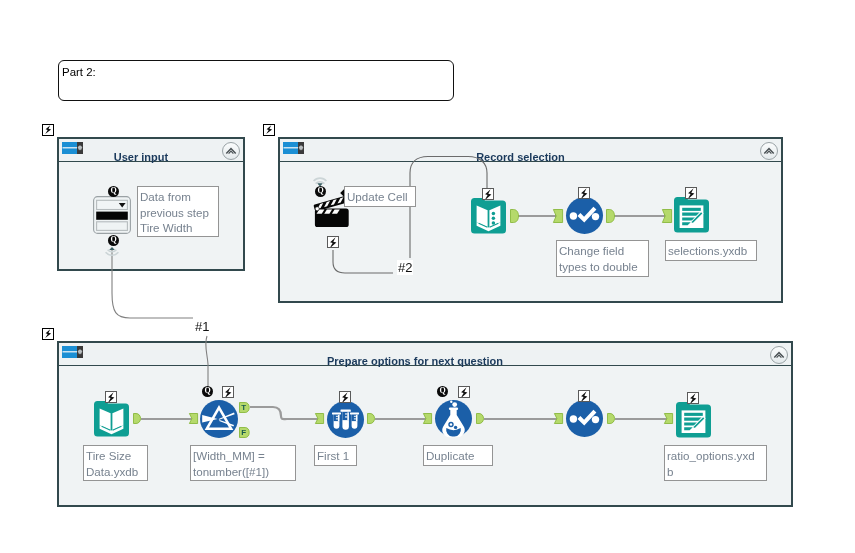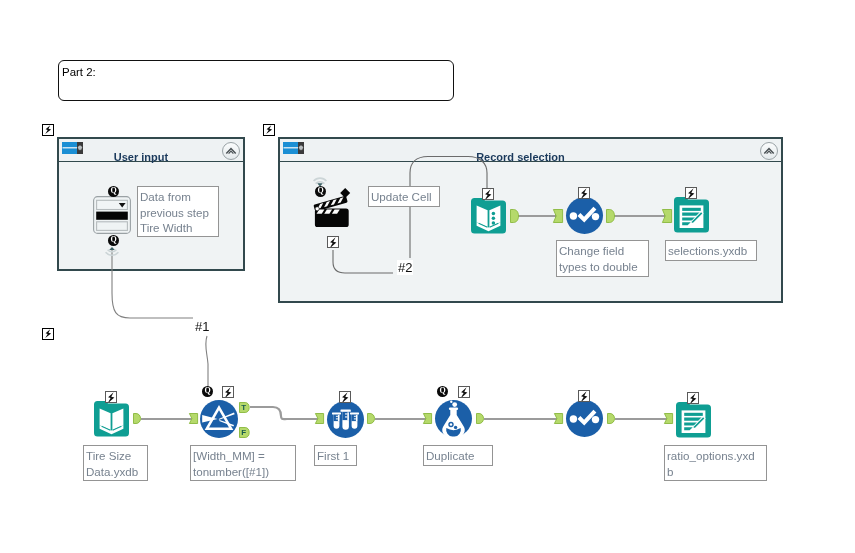--- a/index.html
+++ b/index.html
@@ -111,20 +111,40 @@
         </svg>
       </div>
     </div>
   </div>
 
   <div class="abs bolt-badge" style="left:42px;top:328px;">
     <svg width="9" height="9" viewBox="0 0 9 9" style="margin:0 auto;display:block;">
       <path d="M6.2 0.2 L1.6 4.2 L3.7 4.9 L1.2 8.9 L7.1 4.5 L4.5 3.8 Z" fill="#0b0b0b"></path>
     </svg>
   </div>
+  <div class="abs cont" style="left:57px;top:341px;width:736px;height:166px;">
+    <div class="cont-body"></div>
+    <div class="cont-head">
+      <span class="cicon">
+        <svg width="21" height="12" viewBox="0 0 21 12">
+          <rect x="0" y="0" width="15" height="12" fill="#1b8fd4"></rect>
+          <rect x="0.5" y="5.2" width="14.5" height="1.2" fill="#f5f8f9"></rect>
+          <rect x="15" y="0" width="6" height="12" fill="#3a3a3a"></rect>
+          <path d="M18.0 3.0 L18.8 3.9 L19.6 3.9 L19.6 4.8 L20.4 5.7 L19.6 6.6 L19.6 7.5 L18.8 7.5 L18.0 8.4 L17.2 7.5 L16.4 7.5 L16.4 6.6 L15.6 5.7 L16.4 4.8 L16.4 3.9 L17.2 3.9 Z" fill="#b9bec0"></path>
+        </svg>
+      </span>
+      <div class="cont-title">Prepare options for next question</div>
+      <div class="ccol" style="right:3px;top:3px;">
+        <svg width="12" height="12" viewBox="0 0 12 12">
+          <path d="M1.3 8.6 L6.0 3.6 L10.7 8.6" stroke="#4a5154" stroke-width="1.5" fill="none" stroke-linejoin="miter"></path>
+          <path d="M3.6 8.6 L6.0 6.1 L8.4 8.6" stroke="#4a5154" stroke-width="1.2" fill="none" stroke-linejoin="miter"></path>
+        </svg>
+      </div>
+    </div>
+  </div>
 
   <svg class="abs" style="left:0;top:0;width:855px;height:553px;pointer-events:none;">
     <defs>
       <marker id="arw" markerWidth="5" markerHeight="5" refX="4.5" refY="2.6" orient="auto" markerUnits="userSpaceOnUse">
         <path d="M0 0.4 L4.6 2.6 L0 4.8 Z" fill="#8d8d8d"></path>
       </marker>
     </defs>
 
     <path d="M112 249 L112 293 C112 312 116 318 130 318 L193 318" fill="none" stroke="#808080" stroke-width="1.1"></path>
     <path d="M207 336 C204 345 207 352 208 364 L208 390" fill="none" stroke="#808080" stroke-width="1.1"></path>
@@ -187,21 +207,21 @@
   <svg class="abs" style="left:310px;top:175px;width:20px;height:13px;" viewBox="0 0 20 13">
     <path d="M10 11.5 L7.2 8.2 H12.8 Z" fill="#3d6266"></path>
     <path d="M5.6 8.6 A6.0 6.0 0 0 1 14.4 8.6" stroke="#ccd5d7" stroke-width="1.6" fill="none"></path>
     <path d="M3.6 6.1 A8.4 8.4 0 0 1 16.4 6.1" stroke="#ccd5d7" stroke-width="1.6" fill="none"></path>
   </svg>
   <div class="abs bolt-anchor" style="left:327px;top:236px;">
     <svg width="11" height="12" viewBox="0 0 11 12" style="margin:0 auto;display:block;">
       <path d="M7.6 0.2 L2.1 5.2 L4.6 6.0 L1.6 11.4 L8.4 5.6 L5.3 4.7 Z" fill="#141414"></path>
     </svg>
   </div>
-  <div class="abs annot" style="left:368px;top:186px;width:72px;height:21px;">
+  <div class="abs annot" style="left:344px;top:186px;width:72px;height:21px;">
       <div>Update Cell</div>
     </div>
   <div class="abs wirelabel" style="left:397px;top:260px;">#2</div>
 
   <div class="abs" style="left:471px;top:198px;width:35px;height:35px;">
     <svg width="35" height="35" viewBox="0 0 35 35">
       <path d="M0 3.5 a3.5 3.5 0 0 1 3.5 -3.5 h8.5 l2 2.6 h17.5 a3.5 3.5 0 0 1 3.5 3.5 v25.9 a3.5 3.5 0 0 1 -3.5 3.5 h-28 a3.5 3.5 0 0 1 -3.5 -3.5 z" fill="#0f9e93"></path>
       <path d="M5.6 7.4 L16.6 12.2 L16.6 29.0 L5.6 24.2 Z" fill="#fff"></path>
       <path d="M29.4 7.4 L18.4 12.2 L18.4 29.0 L29.4 24.2 Z" fill="#fff"></path>
       <path d="M5.6 24.2 L17.5 29.6 L29.4 24.2 L29.4 27.8 L17.5 33.2 L5.6 27.8 Z" fill="#fff"></path>

